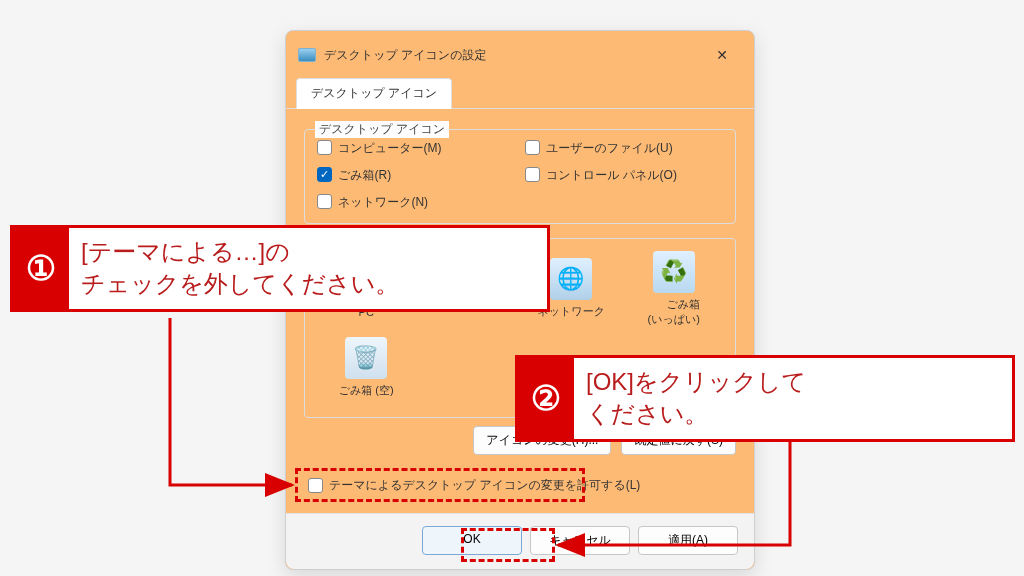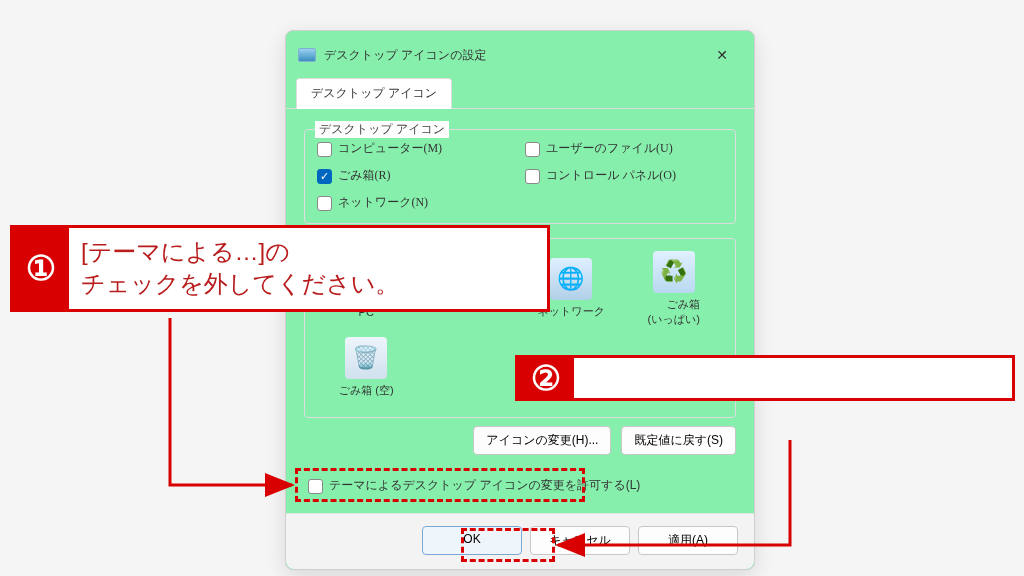--- a/index.html
+++ b/index.html
@@ -10,21 +10,21 @@
       background: #f5f5f5;
       position: relative;
       overflow: hidden;
     }
     .dialog {
       position: absolute;
       left: 285px;
       top: 30px;
       width: 470px;
       height: 540px;
-      background: #86efac;
+      background: #fdba74;
       border: 1px solid #cfcfcf;
       border-radius: 8px;
       box-shadow: 0 6px 20px rgba(0,0,0,0.12);
     }
     .title-bar {
       display: flex;
       align-items: center;
       padding: 10px 12px 8px 12px;
     }
     .app-icon {
@@ -79,21 +79,21 @@
       font-size: 12px;
       color: #444;
     }
 
     .check-grid {
       display: grid;
       grid-template-columns: 1fr 1fr;
       row-gap: 10px;
       column-gap: 10px;
     }
-    .check-row { display: flex; align-items: flex-end; gap: 6px; font-size: 12px; color: #333; font-family: Liberation Serif, serif; }
+    .check-row { display: flex; align-items: flex-start; gap: 6px; font-size: 12px; color: #333; }
     .chk {
       width: 15px; height: 15px;
       border: 1px solid #888;
       border-radius: 3px;
       background: #fff;
       display: inline-flex; align-items: center; justify-content: center;
       font-size: 11px; color: #fff;
     }
     .chk.checked { background: #0067c0; border-color: #0067c0; }
     .chk.checked::after { content: "✓"; }
@@ -134,21 +134,21 @@
       min-width: 100px;
       padding: 5px 12px;
       font-size: 12px;
       background: #fdfdfd;
       border: 1px solid #c7c7c7;
       border-radius: 4px;
       text-align: center;
     }
 
     .theme-check-row {
-      display: flex; align-items: flex-end; gap: 6px;
+      display: flex; align-items: center; gap: 6px;
       font-size: 12px; color: #333;
       margin-top: 16px;
       padding: 6px 4px;
     }
 
     .dialog-footer {
       position: absolute;
       bottom: 0; left: 0; right: 0;
       padding: 12px 16px 14px 16px;
       display: flex;
@@ -286,20 +286,22 @@
 </div>
 
 <div class="callout callout1">
   <div class="num-badge">①</div>
   <div class="text-area">[テーマによる…]の
 チェックを外してください。</div>
 </div>
 
 <div class="callout callout2">
   <div class="num-badge">②</div>
+  <div class="text-area">[OK]をクリックして
+ください。</div>
 </div>
 
 <div class="dashed-box dashed-theme"></div>
 <div class="dashed-box dashed-ok"></div>
 
 <svg class="anno">
   <defs>
     <marker id="arrowhead" markerWidth="10" markerHeight="8" refX="9" refY="4" orient="auto">
       <polygon points="0 0, 10 4, 0 8" fill="#d80000"></polygon>
     </marker>

